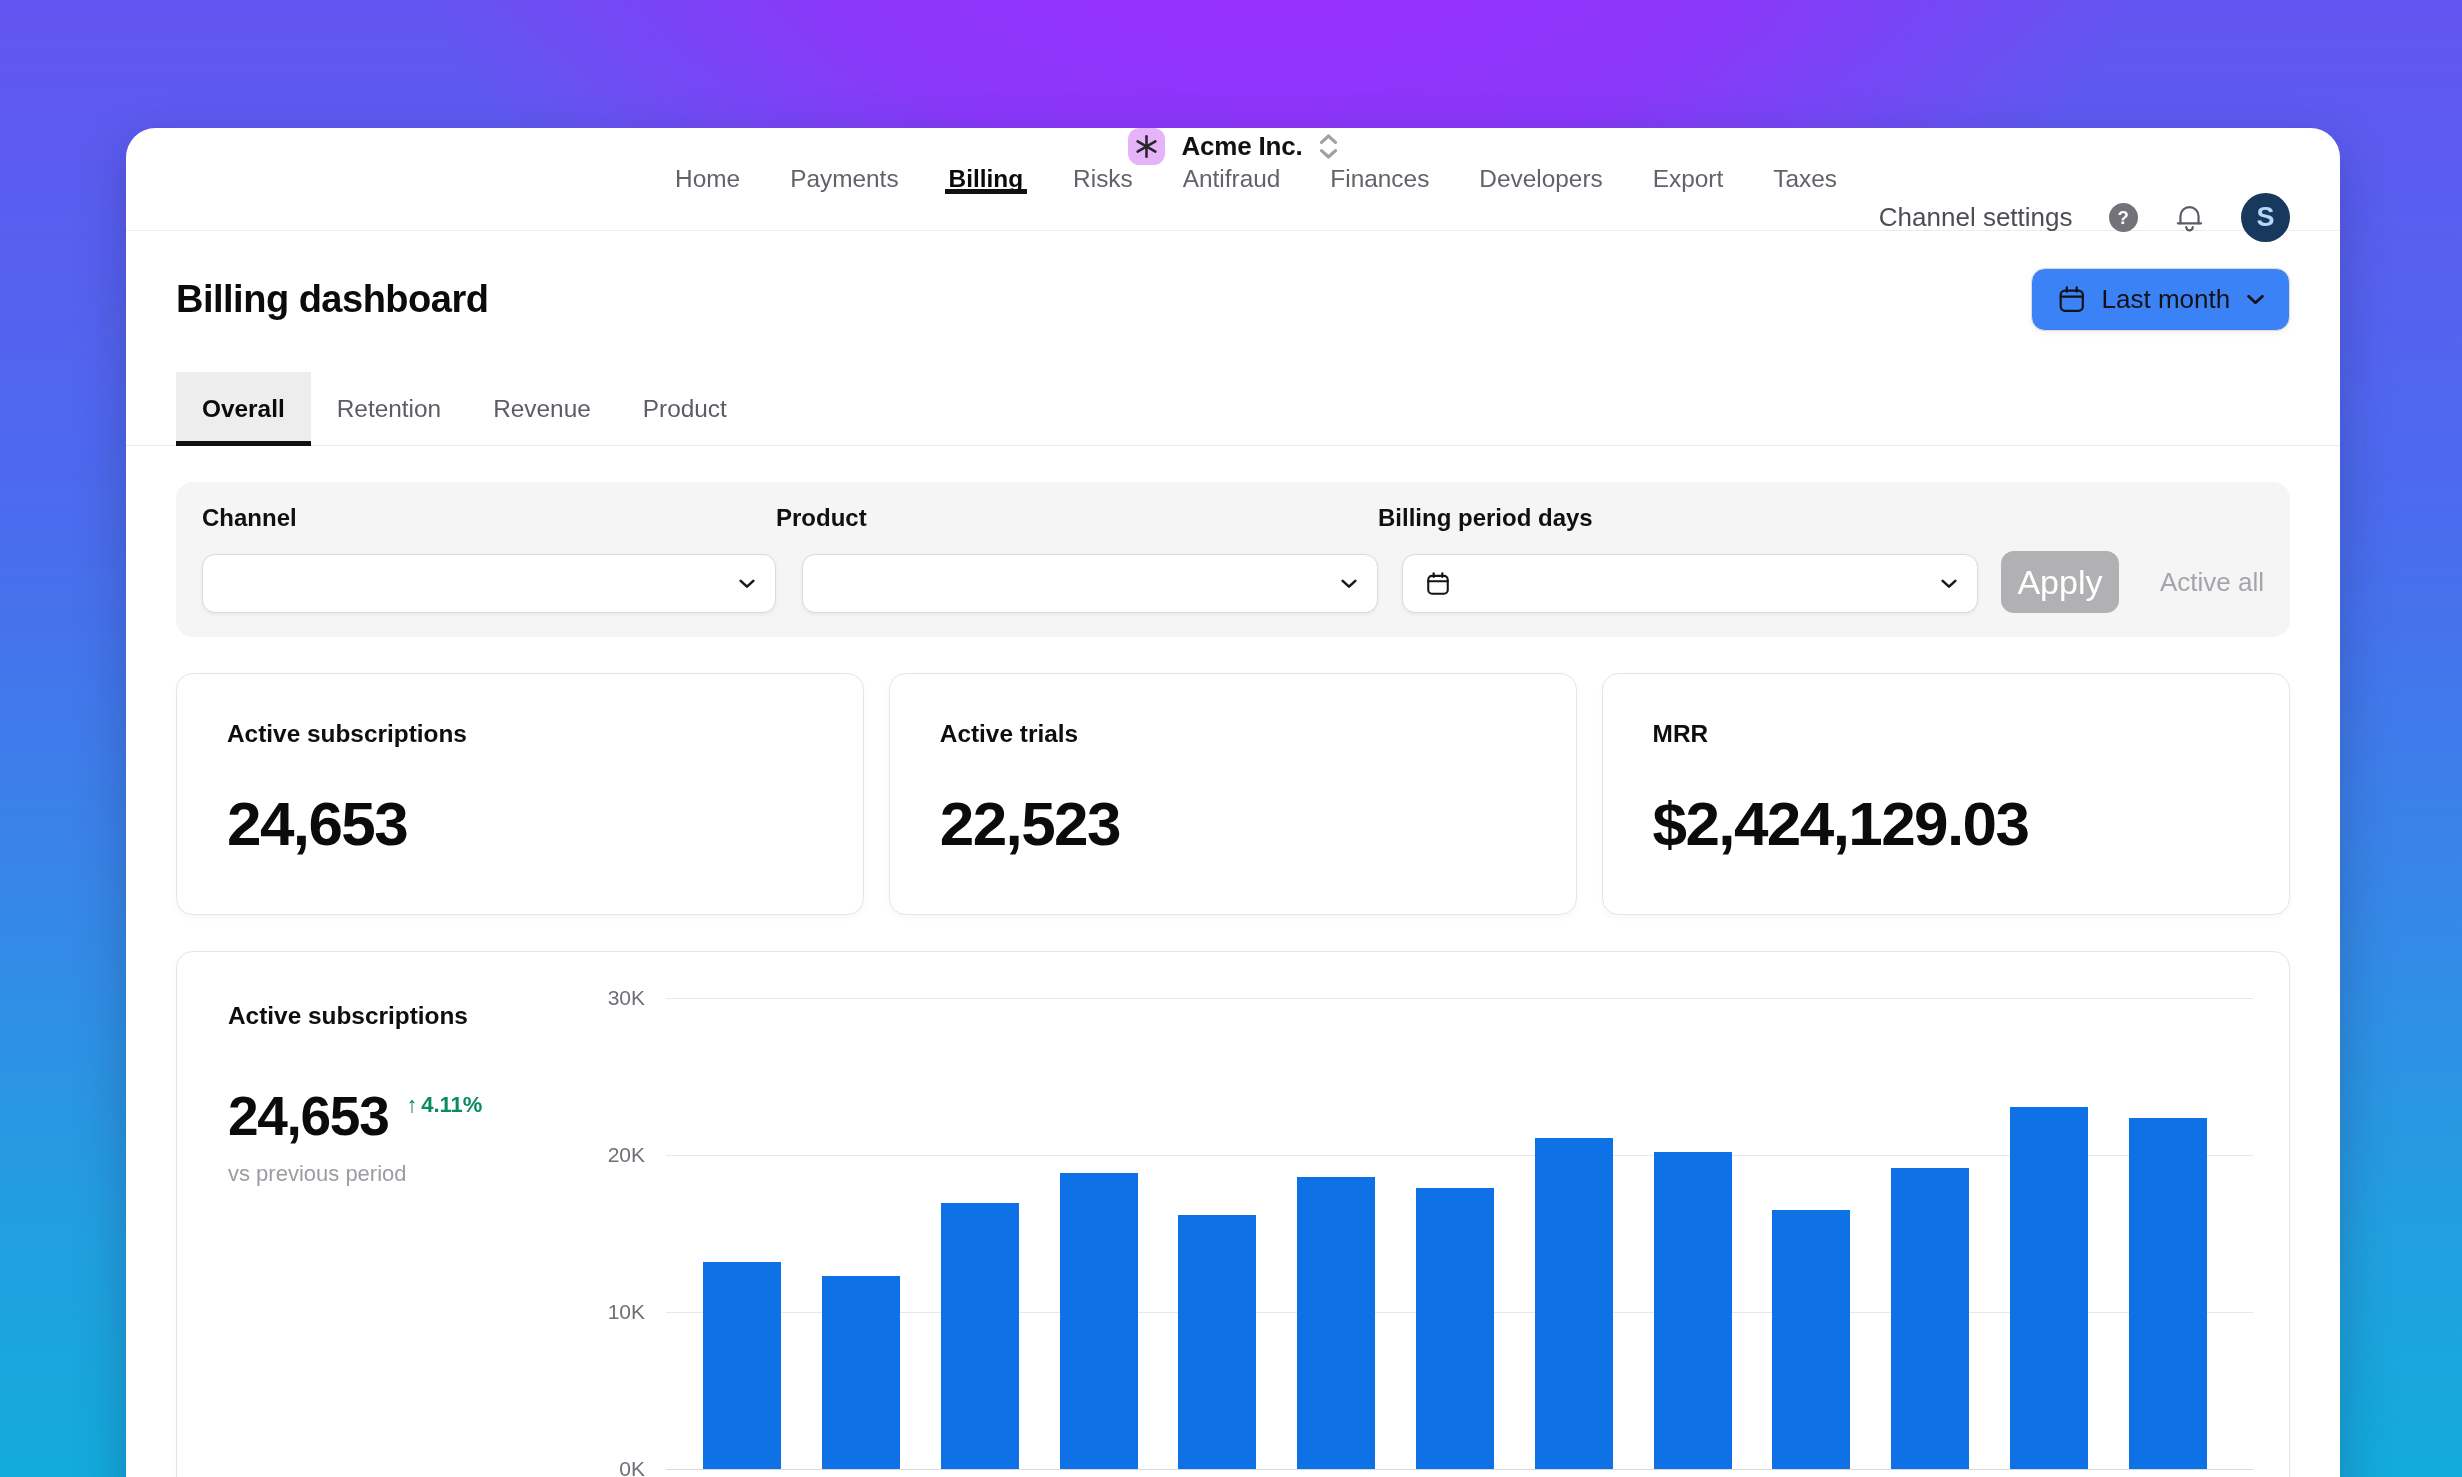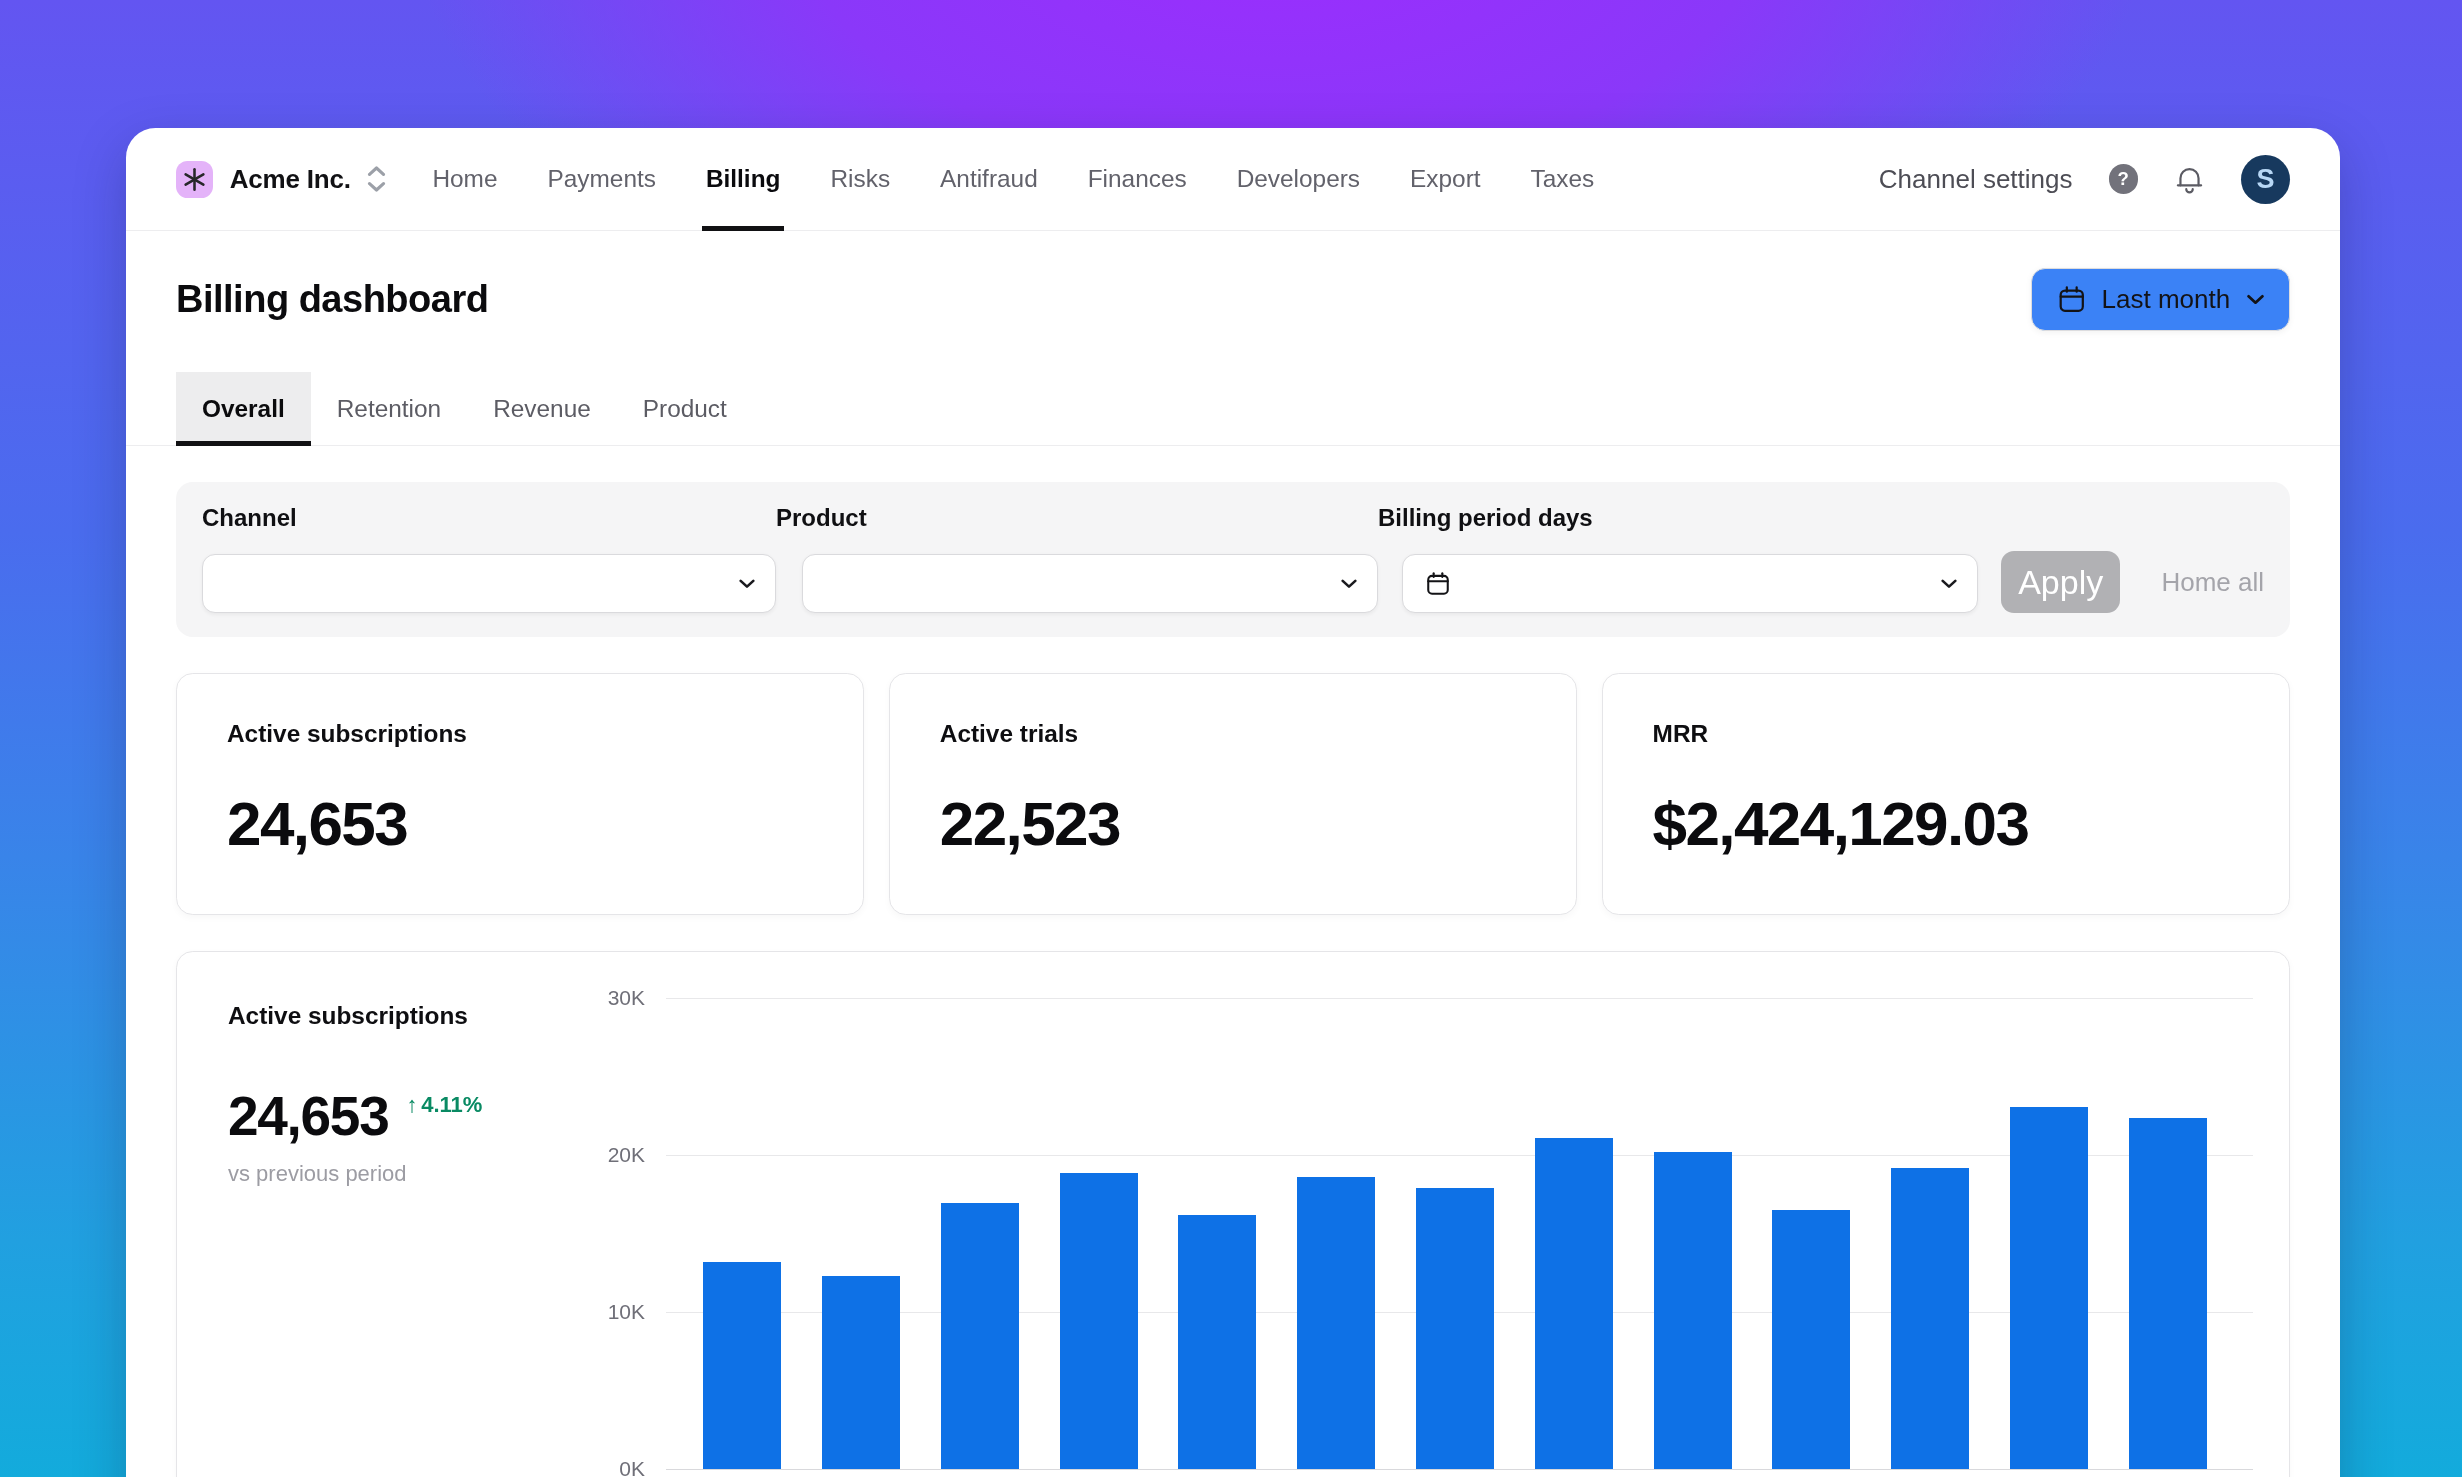--- a/index.html
+++ b/index.html
@@ -16,21 +16,21 @@
   .app-card {
     position:absolute; left:126px; right:122px; top:128px; height:1430px;
     background:#ffffff; border-radius:29.5px 29.5px 0 0;
     box-shadow:0 19px 51px rgba(20,20,60,.25);
     overflow:hidden;
   }
 
   
   .topbar {
     height:103px; display:flex; align-items:center;
-    padding:0 50px; border-bottom:1.3px solid #ededef;
+    padding:0 50px; border-bottom:1.3px solid #ededef;flex-direction:column;
   }
   .brand { display:flex; align-items:center; gap:16.7px; cursor:pointer; }
   .logo-chip {
     width:37px; height:37px; border-radius:11.5px; background:var(--logo-bg);
     display:flex; align-items:center; justify-content:center;
   }
   .brand-name { font-size:26px; font-weight:700; color:#111114; letter-spacing:-0.2px; }
   .updown { display:flex; flex-direction:column; gap:3.8px; }
 
   .main-nav { display:flex; align-items:center; gap:50px; margin-left:46px; height:100%; }
@@ -239,21 +239,21 @@
             <line x1="16" y1="4" x2="16" y2="11"></line>
             <line x1="32" y1="4" x2="32" y2="11"></line>
           </svg>
           <span></span>
           <svg class="chev" width="18" height="11.5" viewBox="0 0 30 20">
               <polyline points="4,5 15,15 26,5" fill="none" stroke="#1a1a1e" stroke-width="4.6" stroke-linecap="round" stroke-linejoin="round"></polyline>
             </svg>
         </div>
       </div>
       <button class="apply-btn">Apply</button>
-      <span class="clear-all">Home all</span>
+      <span class="clear-all">Active all</span>
     </div>
 
     <div class="stats-row" id="stats-row">
         <div class="stat-card">
           <div class="stat-label">Active subscriptions</div>
           <div class="stat-value">24,653</div>
         </div>
         <div class="stat-card">
           <div class="stat-label">Active trials</div>
           <div class="stat-value">22,523</div>

